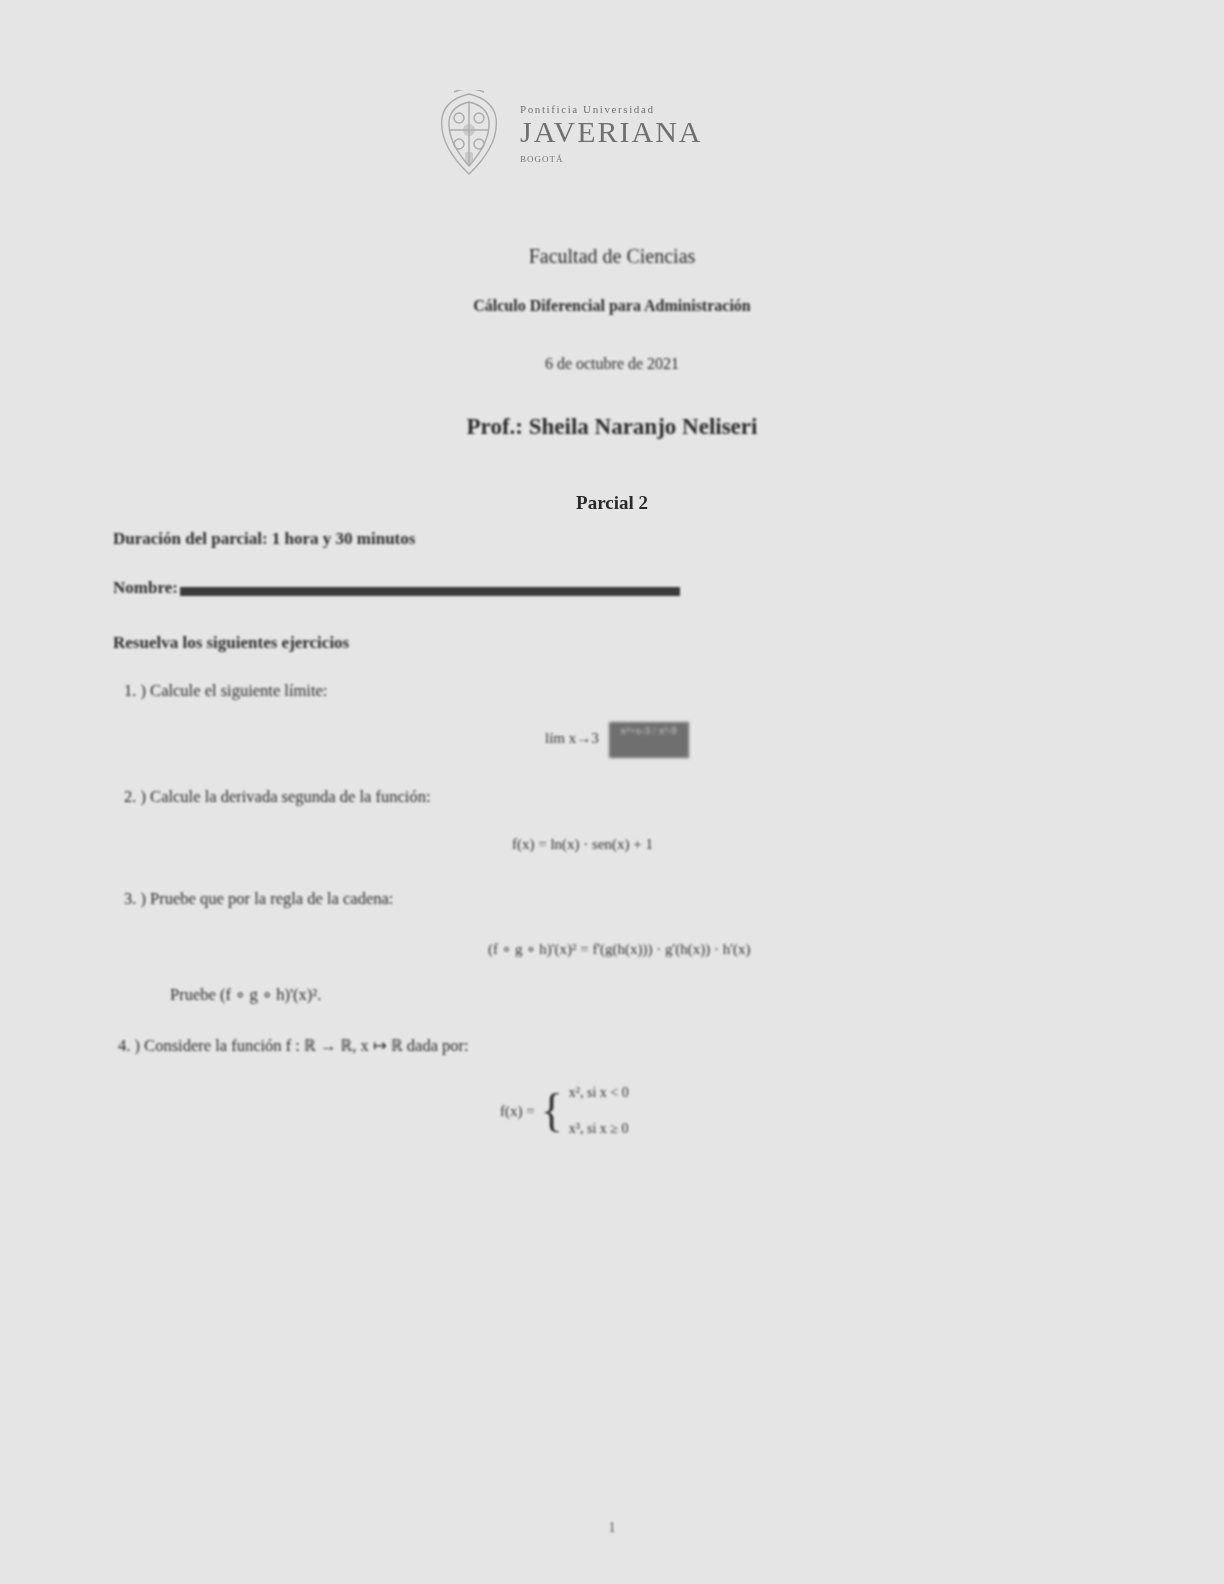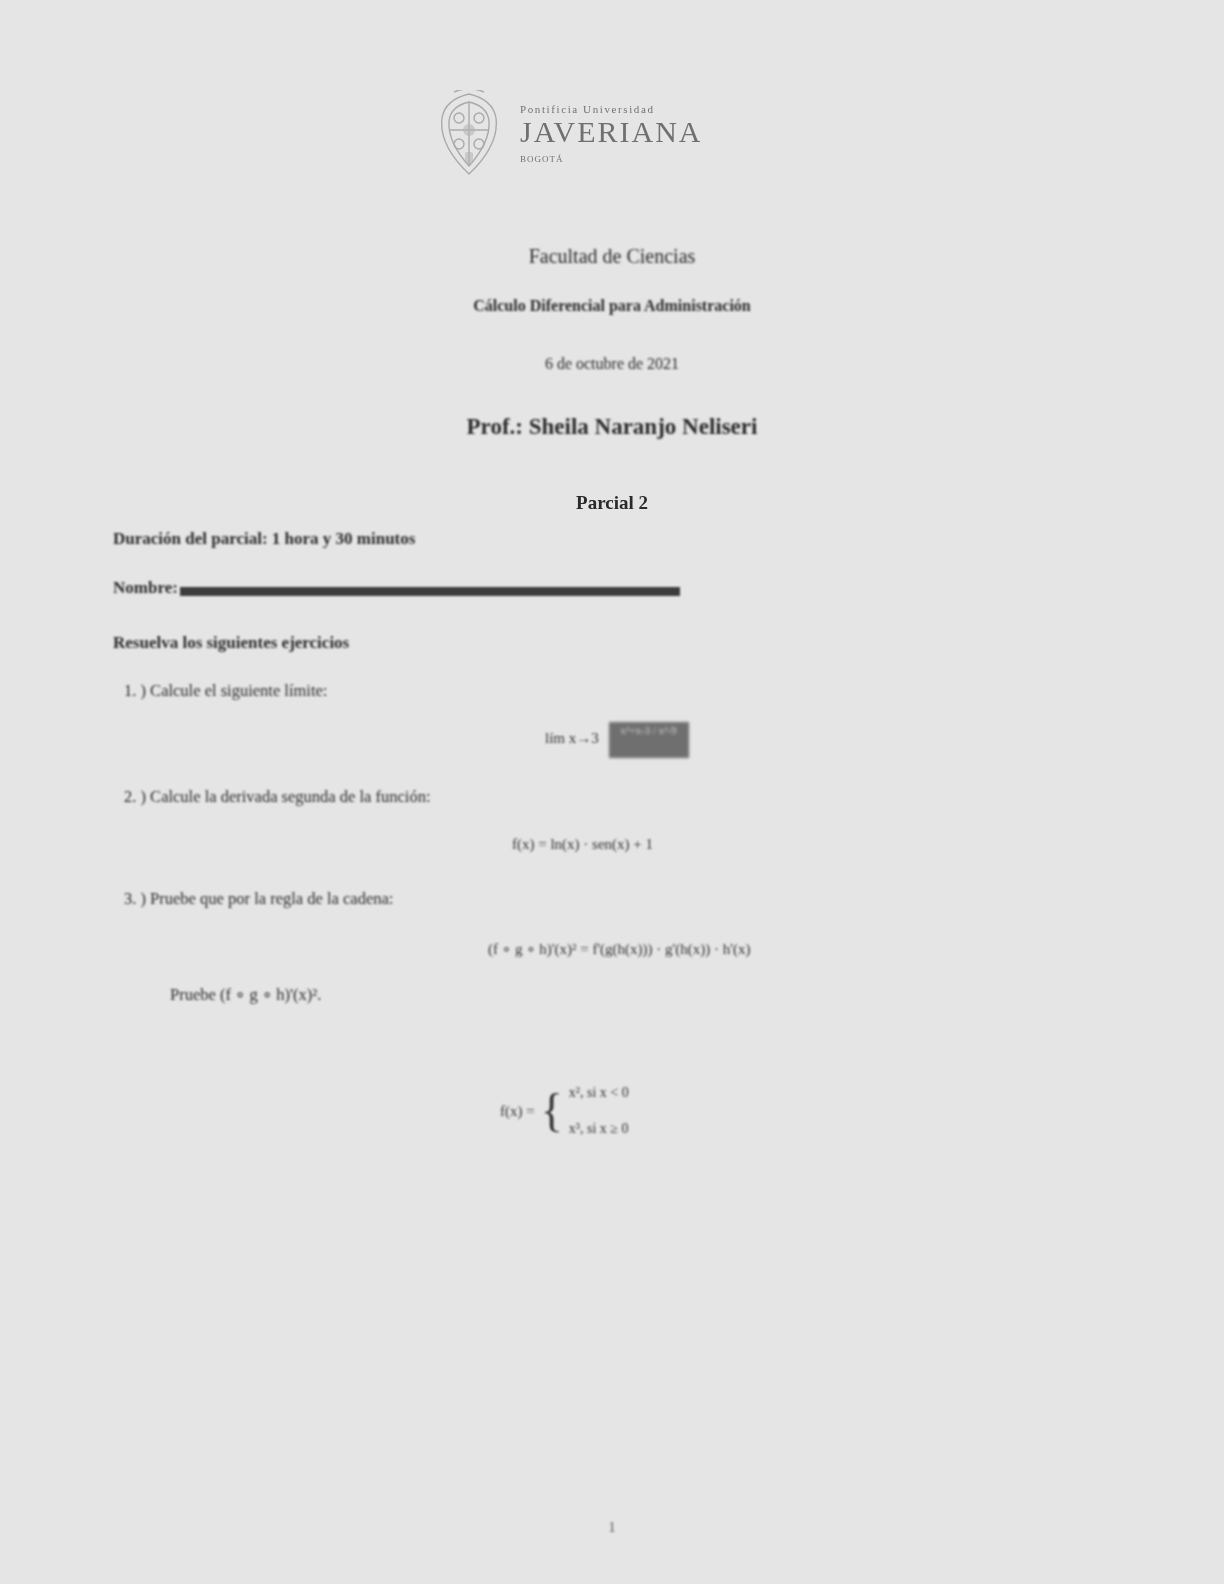--- a/index.html
+++ b/index.html
@@ -244,20 +244,21 @@
     <span class="frac-box">x²+x-3  /  x²-9</span>
   </div>
 
   <div class="q q2">2. ) Calcule la derivada segunda de la función:</div>
   <div class="math m2">f(x) = ln(x) · sen(x) + 1</div>
 
   <div class="q q3">3. ) Pruebe que por la regla de la cadena:</div>
   <div class="math m3">(f ∘ g ∘ h)'(x)² = f'(g(h(x))) · g'(h(x)) · h'(x)</div>
   <div class="q q3b">Pruebe (f ∘ g ∘ h)'(x)².</div>
 
+  <div class="q q4">4. ) Considere la función f : ℝ → ℝ, x ↦ ℝ dada por:</div>
   <div class="math m4">
     <span class="piece">
       <span>f(x) =</span>
       <span class="brace">{</span>
       <span class="piece-rows">
         <span>x²,      si   x &lt; 0</span>
         <span>x³,      si   x ≥ 0</span>
       </span>
     </span>
   </div>

